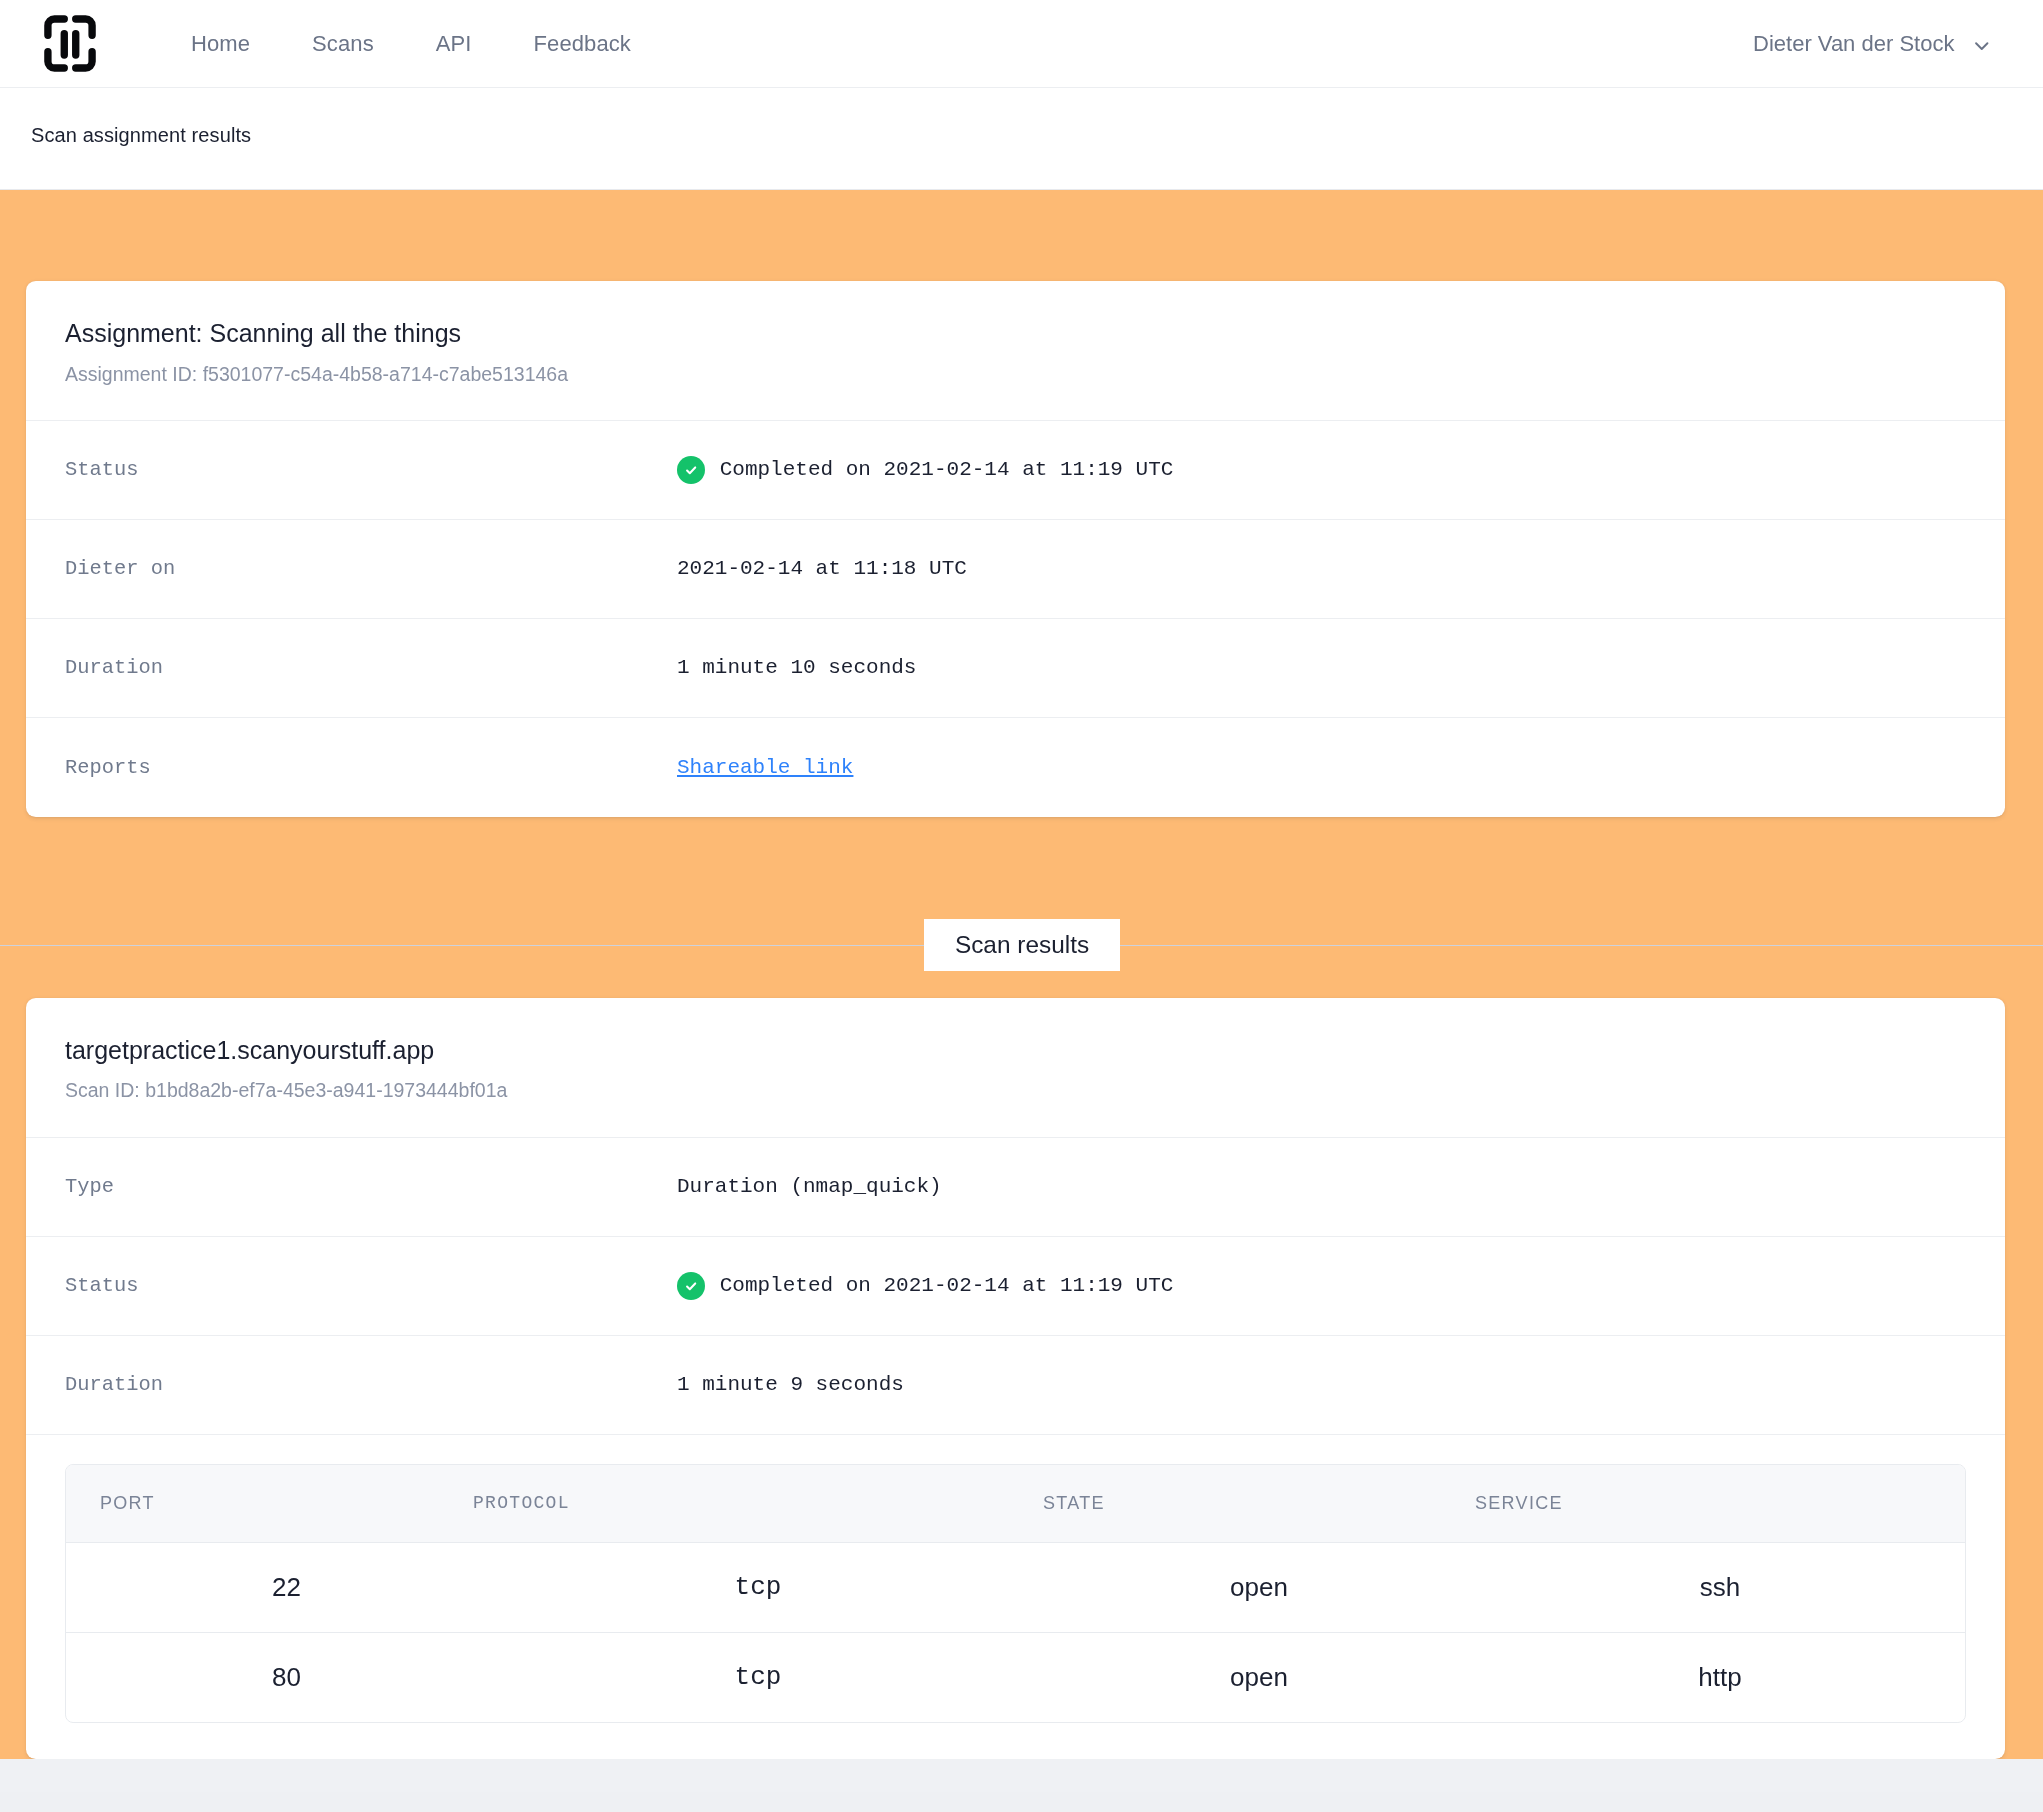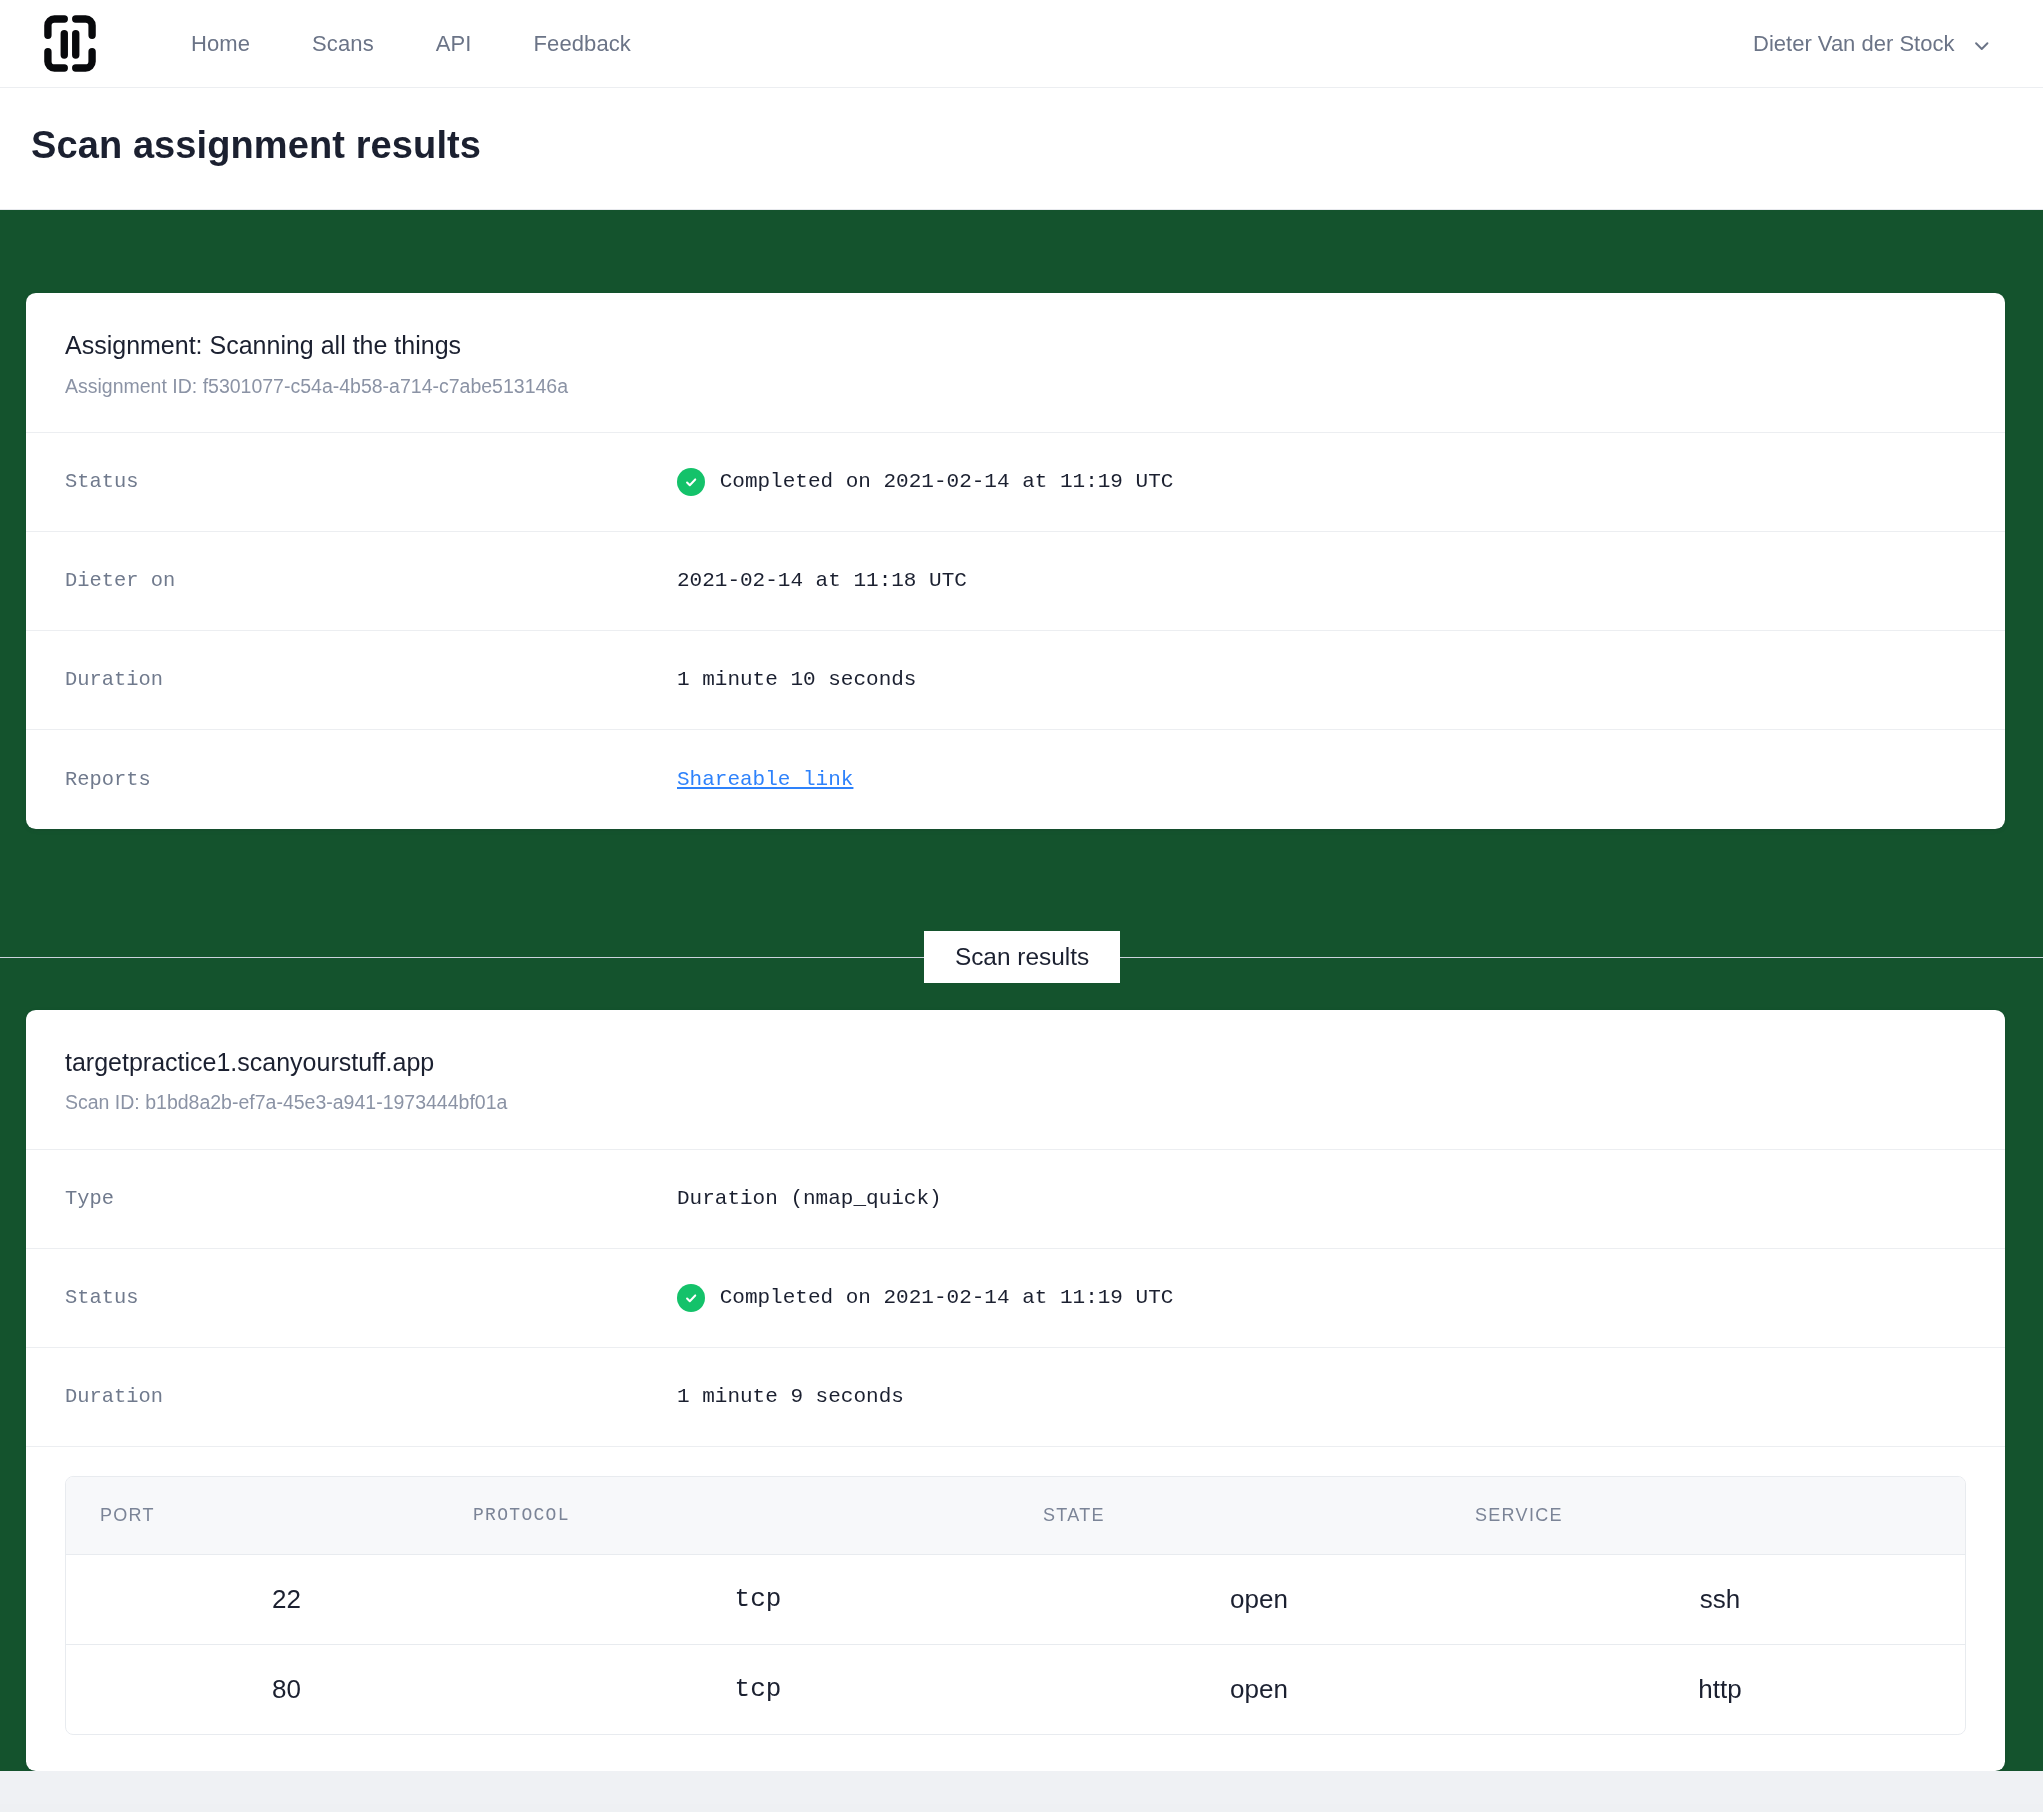--- a/index.html
+++ b/index.html
@@ -64,30 +64,30 @@
     height: 16.3px;
   }
 
   
   .titlebar {
     background: #ffffff;
     padding: 36px 36px 42px 31px;
     border-bottom: 1.6px solid #e7e9ed;
   }
   .page-title {
-    font-size: 38px;
-    color: #1b2030;
-    font-weight: 700;
+    font-size: 20px;
+    color: #1b2030;
+    font-weight: 400;
     letter-spacing: 0.1px;
   }
 
   
   .page-body {
-    background: #14532d;
-    padding: 8px 0 0 0;
+    background: #fdba74;
+    padding: 16px 0 0 0;
   }
 
   .card {
     background: #ffffff;
     border-radius: 9.8px;
     margin: 0 39px 0 26px;
     box-shadow: 0 1.6px 4.1px rgba(30,40,60,0.09), 0 0.8px 1.6px rgba(30,40,60,0.05);
     overflow: hidden;
   }
 

